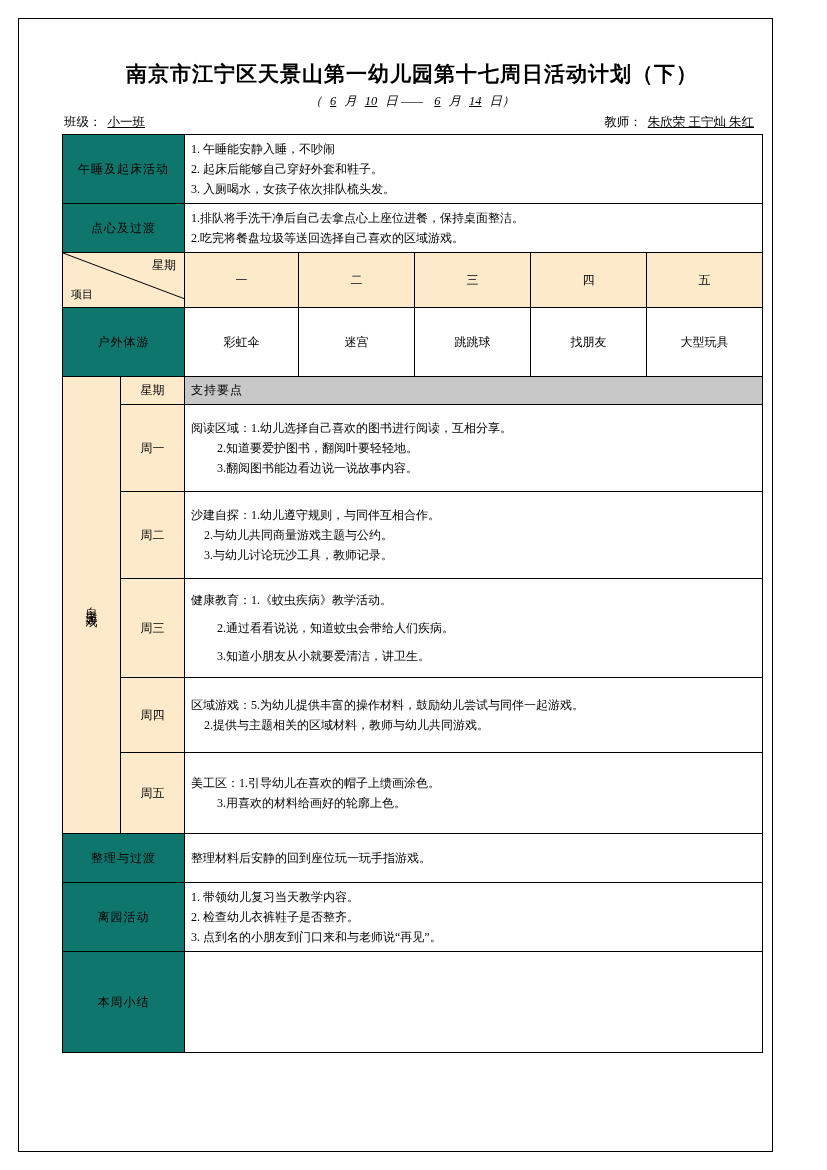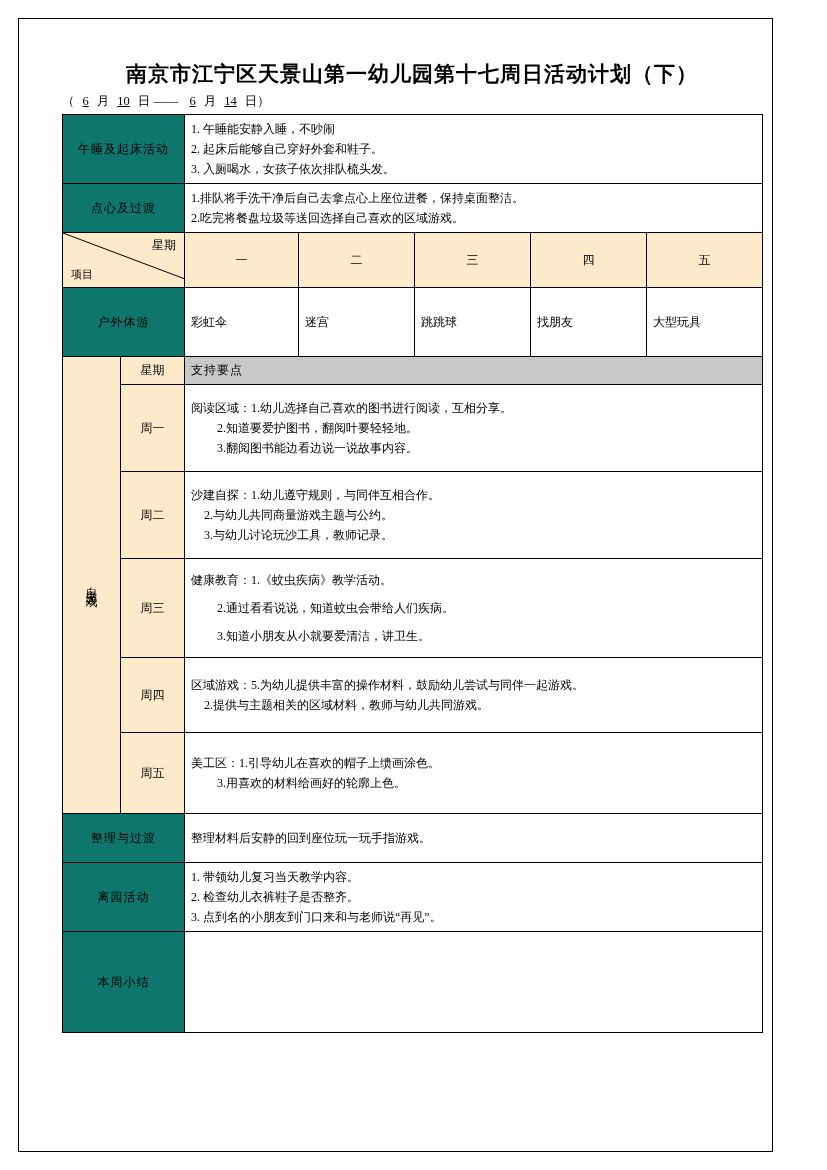--- a/index.html
+++ b/index.html
@@ -39,23 +39,25 @@
   .doc-title {
     text-align: center;
     font-size: 21px;
     font-weight: bold;
     letter-spacing: 1px;
     font-family: "Liberation Serif", serif;
     margin: 0 0 4px 0;
     line-height: 28px;
   }
   .date-line {
+    text-align: center;
     font-size: 12.5px;
     margin: 0 0 4px 0;
     line-height: 18px;
+    font-style: italic;
   }
   .date-line .u {
     text-decoration: underline;
     padding: 0 8px;
   }
   .meta-row {
     display: flex;
     justify-content: space-between;
     align-items: flex-end;
     font-size: 12.5px;
@@ -122,21 +124,21 @@
     left: 8px;
     bottom: 3px;
     font-size: 11px;
   }
   .day-head {
     background: #fdeacb;
     text-align: center;
     font-size: 13px;
   }
   .outdoor-cell {
-    text-align: left;
+    text-align: center;
     font-size: 13px;
     height: 60px;
   }
   .support-head {
     background: #c8c8c8;
     text-align: left;
     font-size: 12.5px;
     letter-spacing: 1px;
   }
   .week-lbl {
@@ -181,20 +183,28 @@
   <div class="inner">
 
     <div class="doc-title">南京市江宁区天景山第一幼儿园第十七周日活动计划（下）</div>
 
     <div class="date-line">
       <span>（</span><span class="u">6</span><span>月</span><span class="u">10</span><span>日</span>
       <span>——</span>
       <span class="u">6</span><span>月</span><span class="u">14</span><span>日）</span>
     </div>
 
+    <div class="meta-row">
+      <div class="meta-left">
+        <span>班级：</span><span class="u">小一班</span>
+      </div>
+      <div class="meta-right">
+        <span>教师：</span><span class="u">朱欣荣  王宁灿 朱红</span>
+      </div>
+    </div>
 
     <table class="main">
       <colgroup>
         <col style="width:58px">
         <col style="width:64px">
         <col style="width:114px">
         <col style="width:116px">
         <col style="width:116px">
         <col style="width:116px">
         <col style="width:116px">

